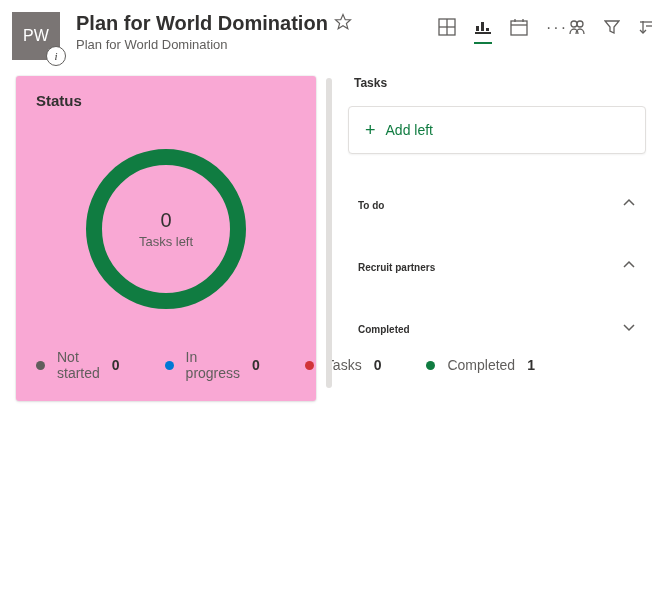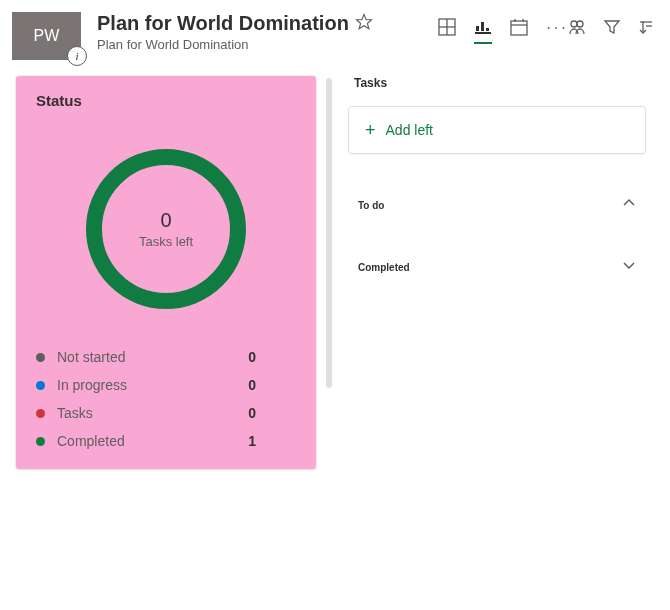--- a/index.html
+++ b/index.html
@@ -1,39 +1,39 @@
 <!DOCTYPE html>
 <html><head>
   <meta charset="utf-8">
   <style>
     * { box-sizing: border-box; margin: 0; padding: 0; }
     body { font-family: "Segoe UI", sans-serif; background: #fff; width: 670px; height: 610px; color: #323130; }
     .header { display: flex; align-items: flex-start; padding: 12px 16px 4px 12px; position: relative; }
-    .plan-icon { width: 69px; height: 48px; background: #7a7574; color: #fff; display: flex; align-items: center; justify-content: center; font-size: 16px; font-weight: 400; position: relative; margin-right: 16px; flex-shrink: 0; }
+    .plan-icon { width: 48px; height: 48px; background: #7a7574; color: #fff; display: flex; align-items: center; justify-content: center; font-size: 16px; font-weight: 400; position: relative; margin-right: 16px; flex-shrink: 0; }
     .info-badge { position: absolute; bottom: -6px; right: -6px; width: 20px; height: 20px; border: 1px solid #605e5c; border-radius: 50%; background: #fff; display: flex; align-items: center; justify-content: center; font-size: 11px; font-style: italic; font-family: Georgia, serif; color: #323130; }
     .title-area { flex: 1; }
     .title-row { display: flex; align-items: center; gap: 6px; }
     .title { font-size: 20px; font-weight: 600; color: #323130; }
     .star-icon { color: #605e5c; cursor: pointer; }
     .subtitle { font-size: 13px; color: #605e5c; margin-top: 2px; }
     .views { display: flex; gap: 18px; align-items: center; margin-top: 6px; }
     .view-btn { color: #605e5c; cursor: pointer; display: flex; align-items: center; padding-bottom: 6px; border-bottom: 2px solid transparent; }
     .view-btn.active { border-bottom-color: #107c41; color: #323130; }
     .view-btn svg { display: block; }
     .more-dots { font-size: 16px; color: #605e5c; cursor: pointer; padding-bottom: 6px; letter-spacing: 2px; }
     .right-tools { display: flex; gap: 18px; margin-left: auto; align-items: center; margin-top: 6px; padding-bottom: 6px; }
     .tool-btn { color: #605e5c; cursor: pointer; }
     .main { display: flex; padding: 0 0 0 0; }
     .status-card { width: 300px; margin: 12px 0 12px 16px; background: #f9a8d4; border-radius: 3px; box-shadow: 0 1px 3px rgba(0,0,0,0.1), 0 0 0 1px rgba(0,0,0,0.04); padding: 16px 20px 20px 20px; }
     .card-title { font-size: 15px; font-weight: 600; color: #323130; margin-bottom: 40px; }
     .donut-wrap { display: flex; justify-content: center; margin-bottom: 40px; }
     .donut { width: 160px; height: 160px; border-radius: 50%; border: 16px solid #107c41; display: flex; flex-direction: column; align-items: center; justify-content: center; }
     .donut-value { font-size: 20px; color: #323130; }
     .donut-label { font-size: 13px; color: #605e5c; margin-top: 2px; }
-    .legend { display: flex; flex-direction: column; gap: 12px; }
+    .legend { display: flex; flex-direction: row; gap: 5px; }
     .legend-row { display: flex; align-items: center; gap: 12px; font-size: 14px; color: #605e5c; }
     .legend-dot { width: 9px; height: 9px; border-radius: 50%; flex-shrink: 0; }
     .legend-label { flex: 1; }
     .legend-count { color: #323130; font-weight: 600; font-size: 14px; padding-right: 40px; }
     .divider { width: 6px; background: #e1dfdd; border-radius: 3px; margin: 14px 6px 0 10px; height: 310px; }
     .tasks-panel { flex: 1; padding: 12px 24px 0 10px; }
     .panel-title { font-size: 12px; font-weight: 600; color: #323130; margin-bottom: 16px; padding-left: 6px; }
     .add-task { border: 1px solid #e1dfdd; border-radius: 4px; padding: 14px 16px; display: flex; align-items: center; gap: 10px; cursor: pointer; background: #fff; margin-bottom: 20px; box-shadow: 0 1px 2px rgba(0,0,0,0.05); }
     .plus-icon { color: #107c41; font-size: 18px; line-height: 1; }
     .add-label { color: #107c41; font-size: 14px; }
@@ -154,20 +154,28 @@
     </div>
     <div class="bucket">
       <span class="bucket-title">To do</span>
       <span class="chevron">
         <svg width="14" height="14" viewBox="0 0 14 14" fill="none" stroke="currentColor" stroke-width="1.5">
             <polyline points="2,9 7,4 12,9"></polyline>
           </svg>
       </span>
     </div>
     <div class="bucket">
+      <span class="bucket-title">Recruit partners</span>
+      <span class="chevron">
+        <svg width="14" height="14" viewBox="0 0 14 14" fill="none" stroke="currentColor" stroke-width="1.5">
+            <polyline points="2,9 7,4 12,9"></polyline>
+          </svg>
+      </span>
+    </div>
+    <div class="bucket">
       <span class="bucket-title">Completed</span>
       <span class="chevron">
         <svg width="14" height="14" viewBox="0 0 14 14" fill="none" stroke="currentColor" stroke-width="1.5">
             <polyline points="2,5 7,10 12,5"></polyline>
           </svg>
       </span>
     </div>
   </div>
 </div>
 

